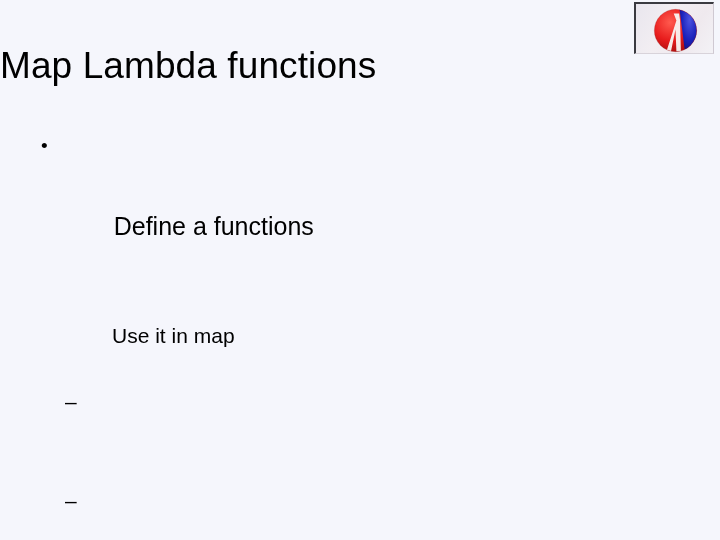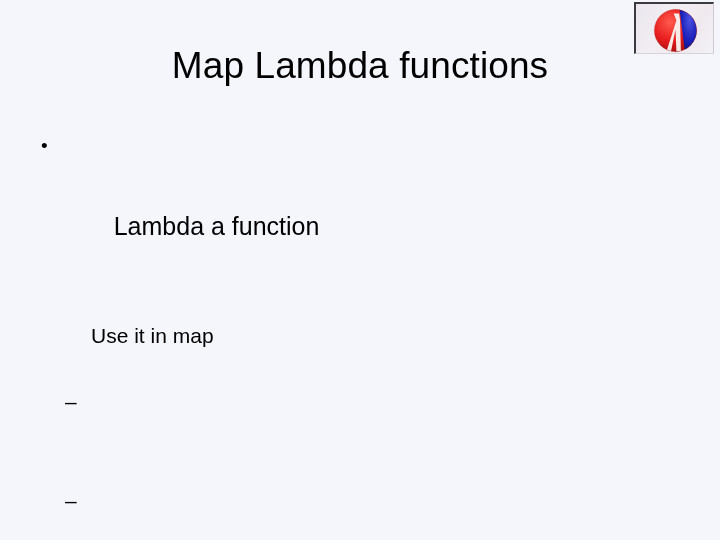--- a/index.html
+++ b/index.html
@@ -44,21 +44,20 @@
     width: 45px;
     height: 45px;
   }
 
   
   .title {
     position: absolute;
     left: 0;
     top: 44px;
     width: 720px;
-    text-align: center;
     font-size: 37px;
     line-height: 44px;
     color: #000000;
     font-weight: 400;
     letter-spacing: 0.1px;
   }
 
   
   .body-area {
     position: absolute;
@@ -84,21 +83,21 @@
     left: 41px;
     top: 0;
     font-size: 19px;
     line-height: 40px;
   }
 
   
   .lvl2-plain {
     font-size: 21px;
     line-height: 33px;
-    padding-left: 56px;
+    padding-left: 77px;
   }
 
   
   .lvl2 {
     font-size: 21px;
     line-height: 33px;
     padding-left: 92px;
   }
   .lvl2 .dash {
     position: absolute;
@@ -138,21 +137,21 @@
       <circle cx="50" cy="50" r="47" fill="none" stroke="#8a1414" stroke-width="1.5" opacity="0.35"></circle>
     </svg>
   </div>
 
   <div class="title">Map Lambda functions</div>
 
   <div class="body-area">
 
     <div class="line lvl1">
       <span class="bullet">•</span>
-      <span>Lambda a function</span>
+      <span>Define a functions</span>
     </div>
 
     <div class="line lvl2-plain">
       <span>Use it in map</span>
     </div>
 
     <div class="line lvl2">
       <span class="dash">–</span>
     </div>
 

